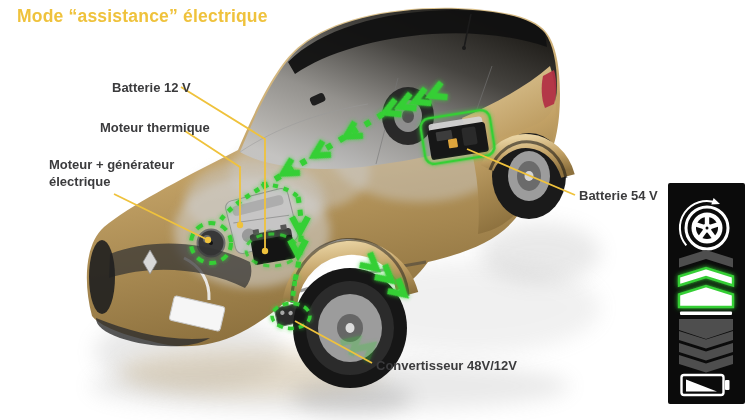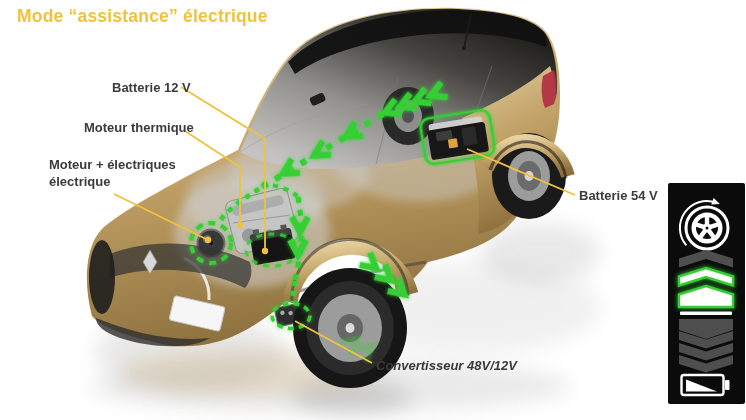--- a/index.html
+++ b/index.html
@@ -17,24 +17,24 @@
   .scene{position:absolute;left:0;top:0;}
   .title{
     position:absolute;left:17px;top:6px;font-size:17.5px;font-weight:bold;
     color:var(--accent-yellow);letter-spacing:.2px;white-space:nowrap;
   }
   .callout-label{
     position:absolute;font-size:13px;font-weight:bold;color:var(--label-text);
     line-height:17px;white-space:nowrap;
   }
   .lbl-b12{left:112px;top:79px;}
-  .lbl-mth{left:84px;top:119px;}
+  .lbl-mth{left:100px;top:119px;}
   .lbl-mgen{left:49px;top:156px;}
   .lbl-b48{left:579px;top:187px;}
-  .lbl-conv{left:376px;top:357px;font-style:italic;}
+  .lbl-conv{left:376px;top:357px;}
   .panel{
     position:absolute;left:668px;top:183px;width:77px;height:221px;
     background:var(--panel-bg);border-radius:2px;
   }
   
   .callout-line{stroke:var(--accent-yellow);stroke-width:1.8;fill:none;}
   .callout-dot{fill:var(--accent-yellow);}
   .e-dash{stroke:var(--energy-green);fill:none;filter:url(#gGlow);}
   .e-chev{stroke:var(--energy-green);fill:none;stroke-width:6;filter:url(#gGlow);}
   .e-outline{stroke:var(--energy-green);fill:none;filter:url(#gGlow);}
@@ -253,21 +253,21 @@
       <path class="callout-line" d="M 467,149 L 575,195"></path>
       <path class="callout-line" d="M 295,321 L 372,363"></path>
     </g>
   </svg>
 
   <div class="title">Mode “assistance” électrique</div>
 
   <div class="callout-label lbl-b12">Batterie 12 V</div>
   <div class="callout-label lbl-mth">Moteur thermique</div>
   <div class="callout-label lbl-mgen">
-    <span style="display:block">Moteur + électriques</span>
+    <span style="display:block">Moteur + générateur</span>
     <span style="display:block">électrique</span>
   </div>
   <div class="callout-label lbl-b48">Batterie 54 V</div>
   <div class="callout-label lbl-conv">Convertisseur 48V/12V</div>
 
   <div class="panel">
     <svg width="77" height="221" viewBox="0 0 77 221">
       <defs>
         <filter id="pGlow" x="-60%" y="-60%" width="220%" height="220%">
           <feDropShadow dx="0" dy="0" stdDeviation="2.4" flood-color="#35D435" flood-opacity="0.9"></feDropShadow>

